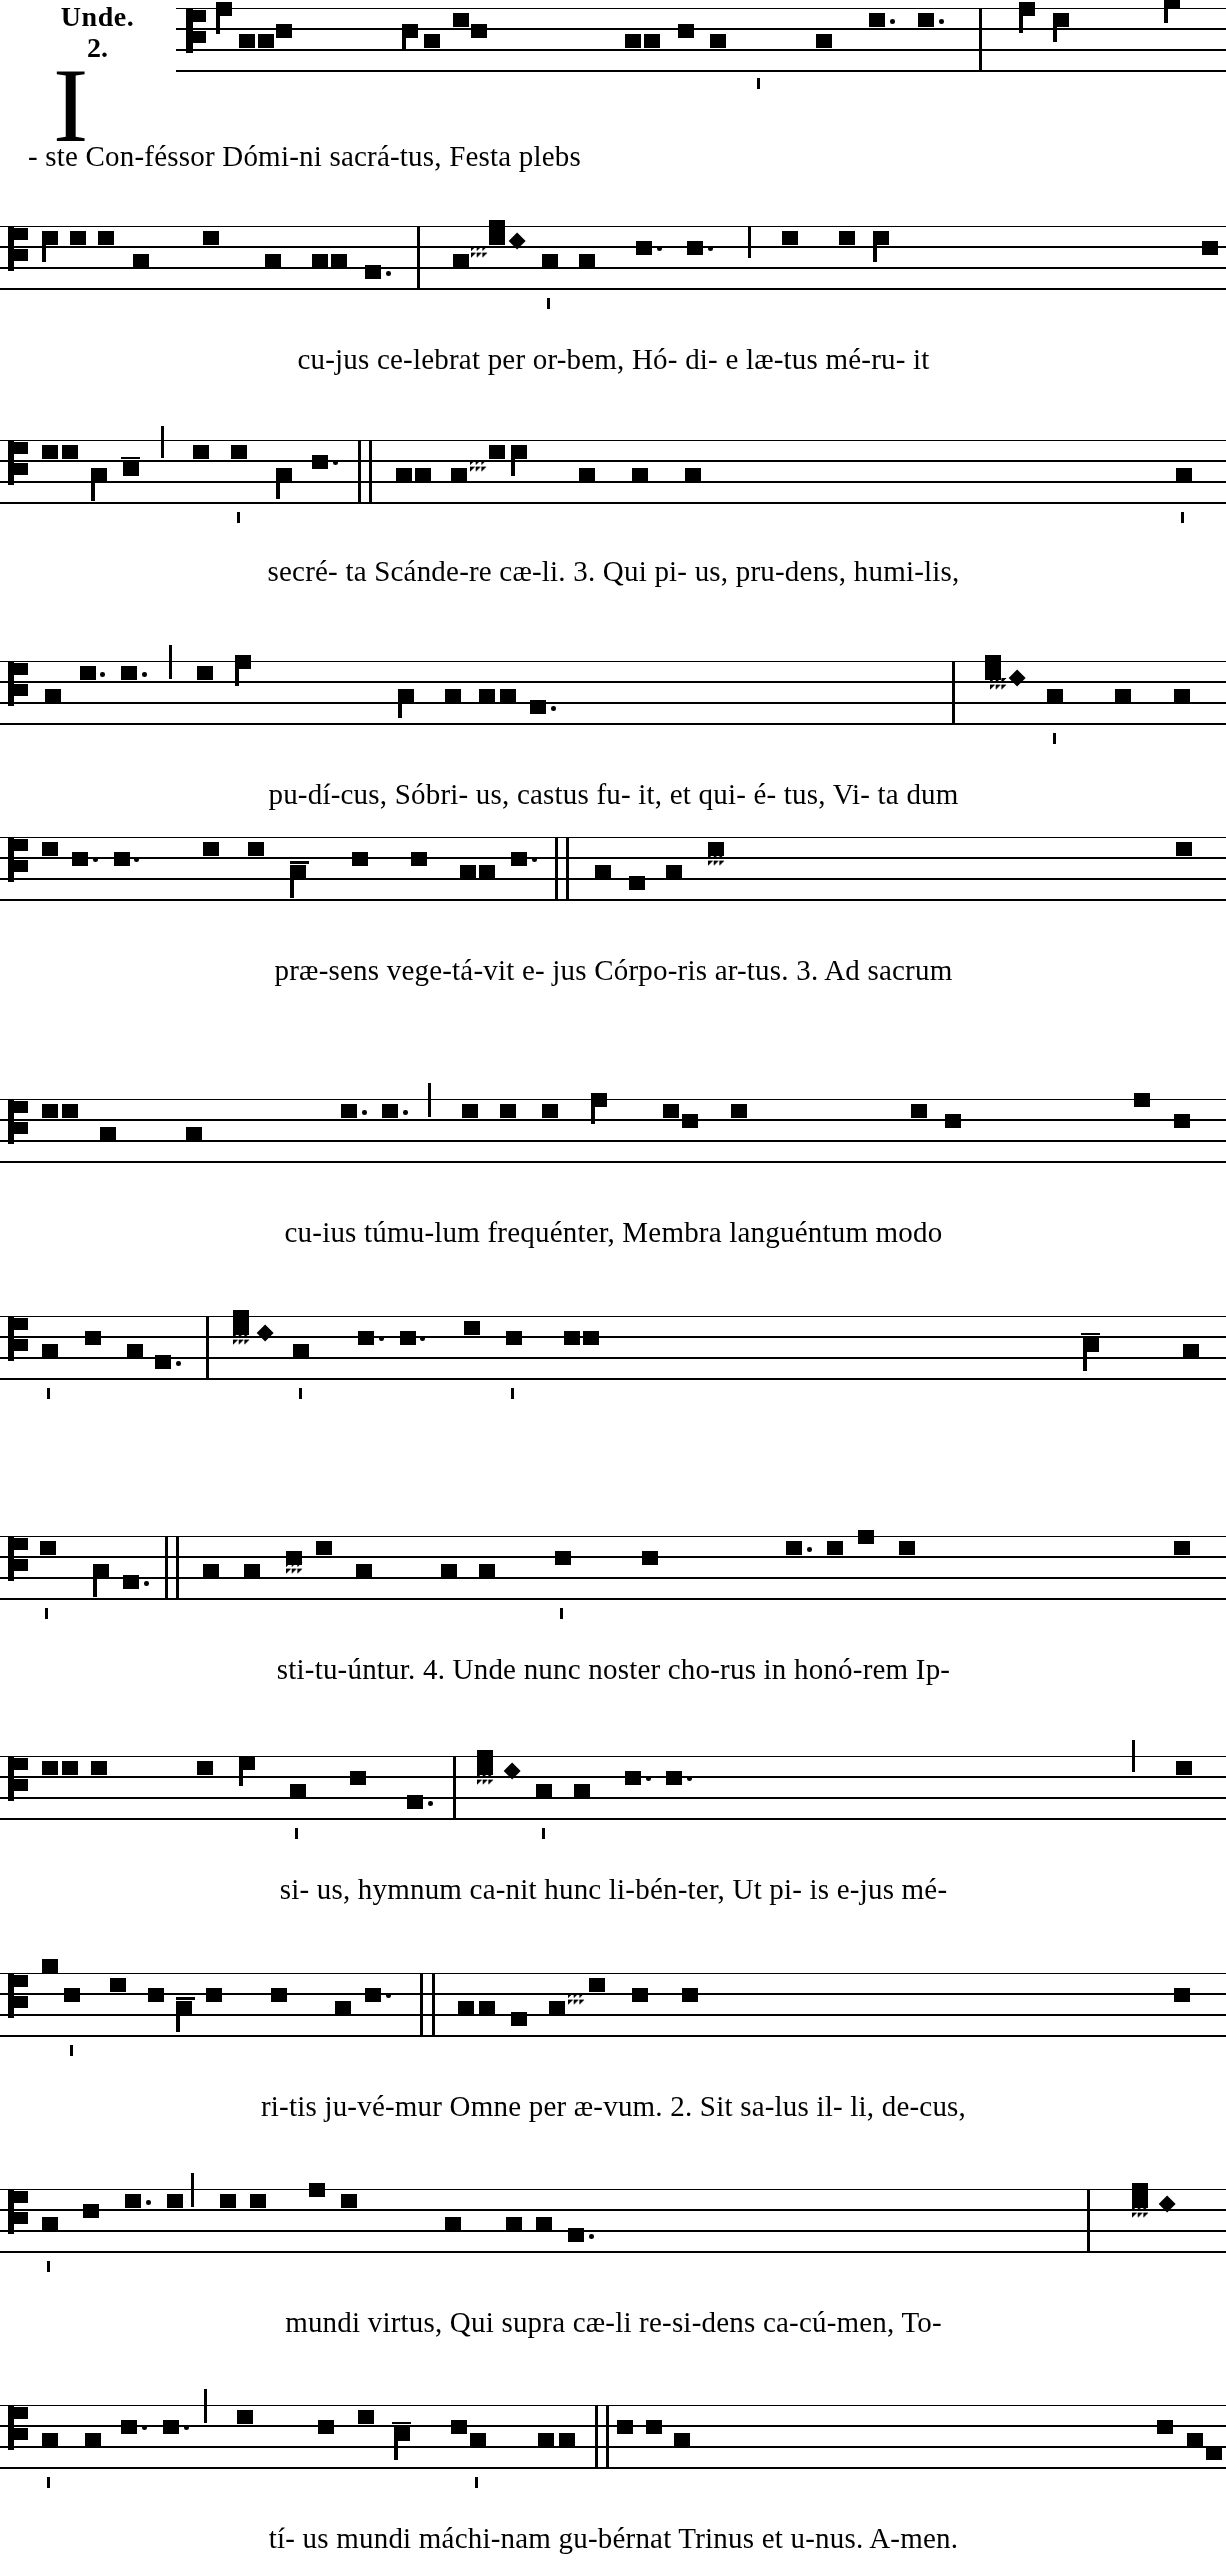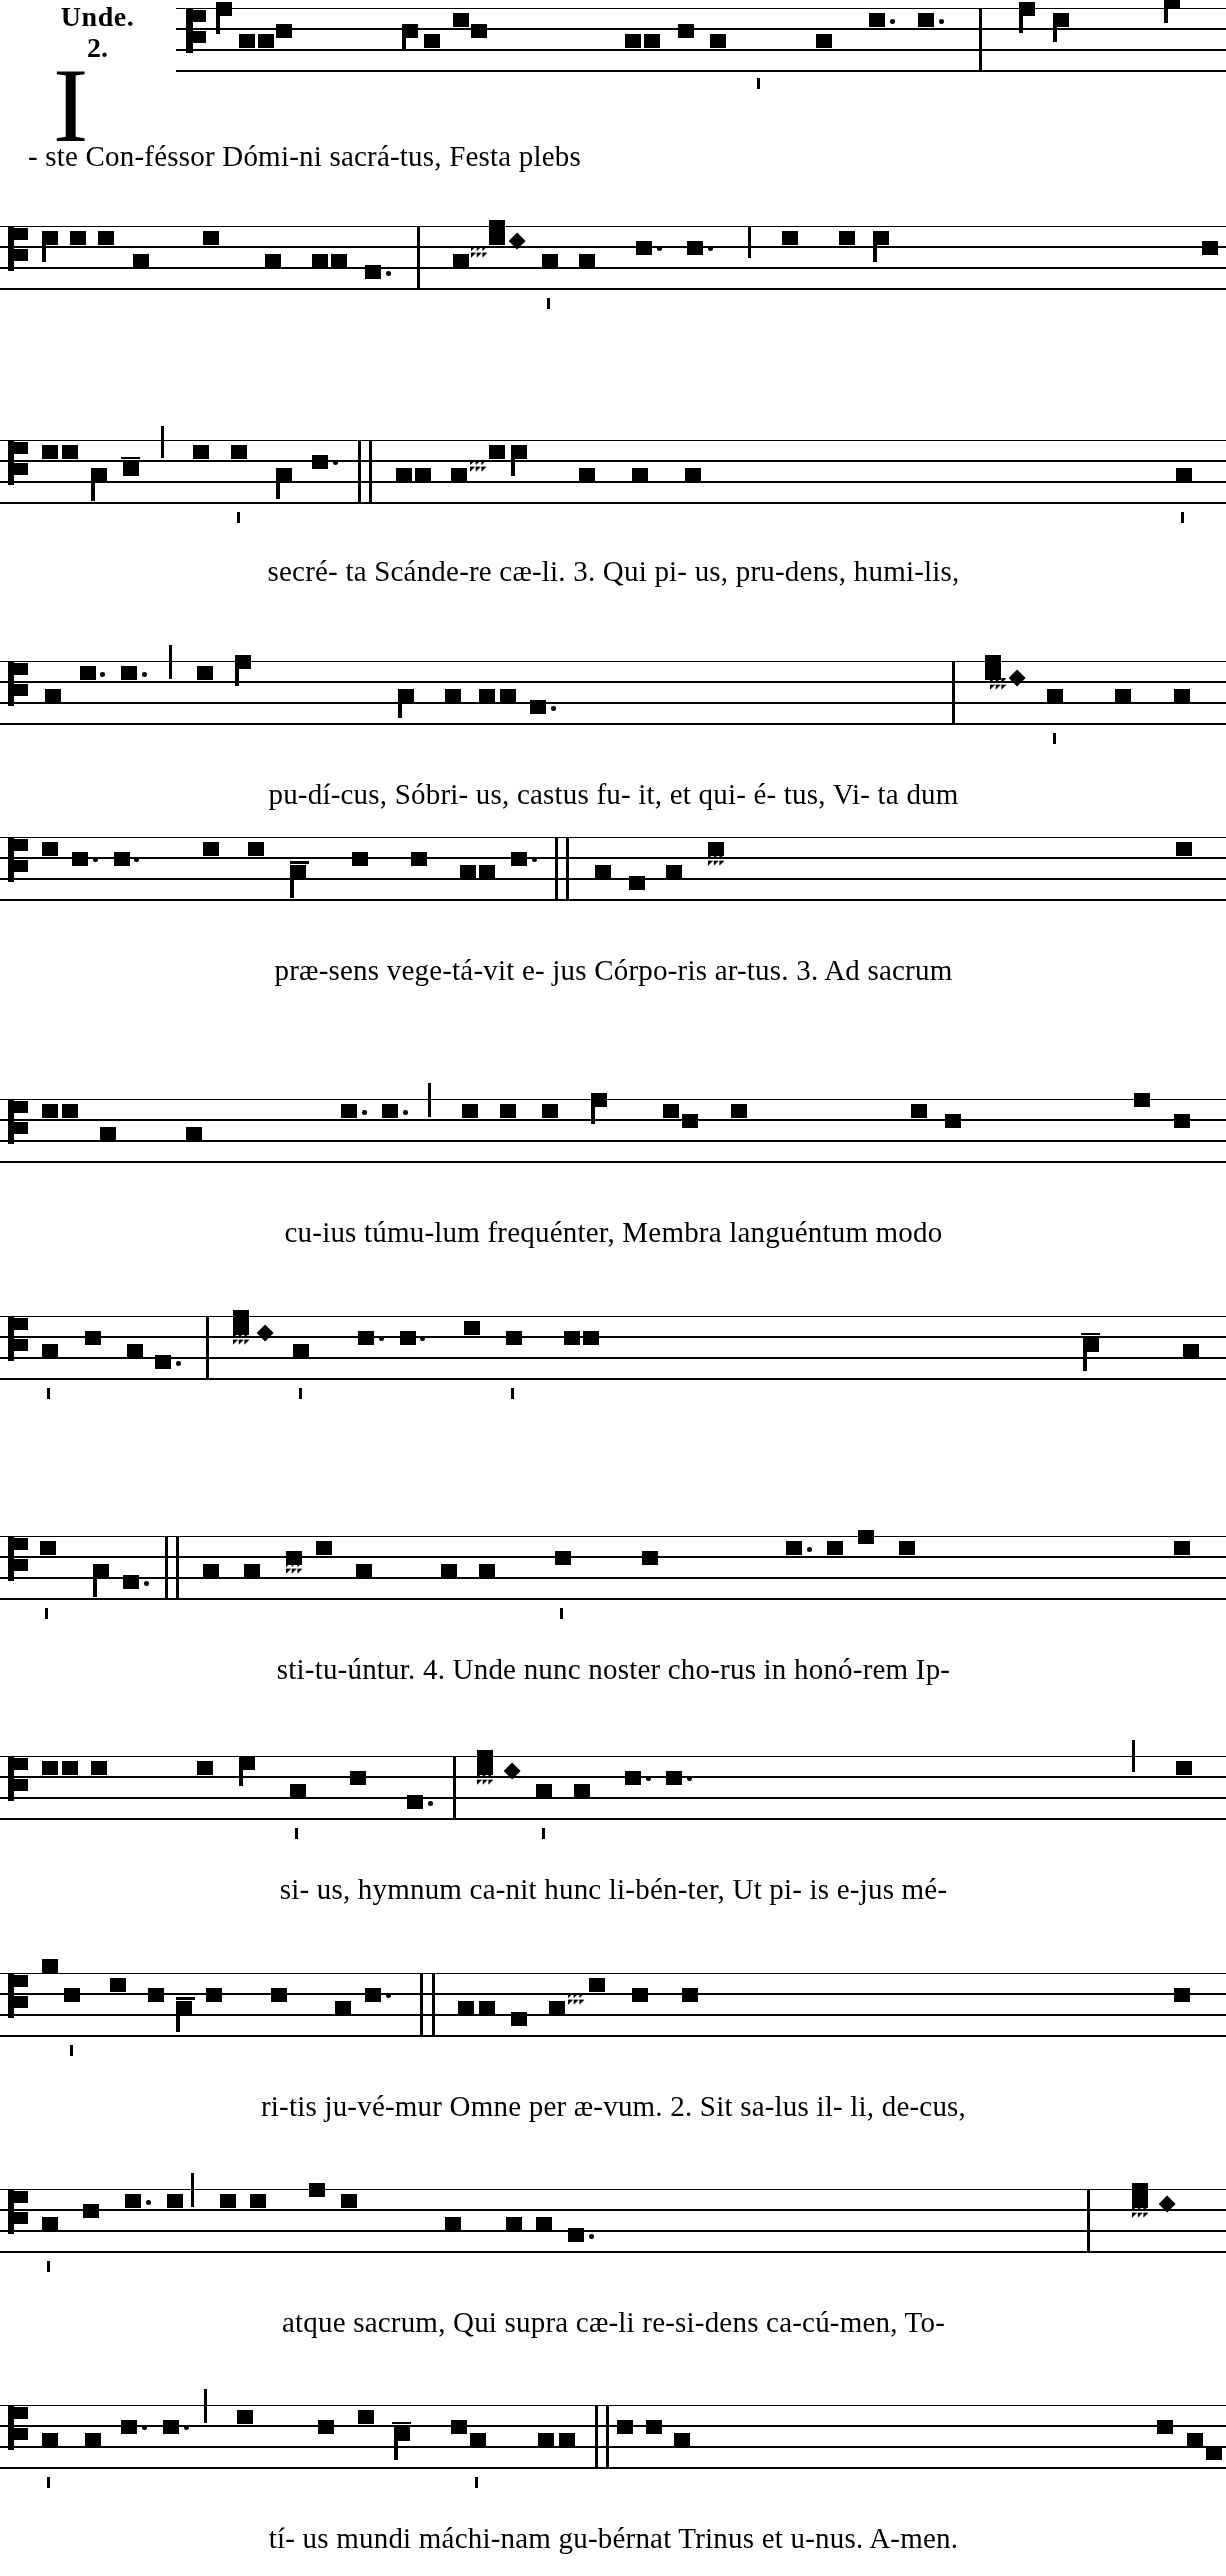--- a/index.html
+++ b/index.html
@@ -252,20 +252,21 @@
       <div class="dot" style="left:657px; top:28px;"></div>
       <div class="nq" style="left:687px; top:23px;"></div>
       <div class="dot" style="left:708px; top:28px;"></div>
       <div class="bar" style="left:748px; top:7.6px; height:32px;"></div>
       <div class="nq" style="left:782px; top:13.3px;"></div>
       <div class="nq" style="left:839px; top:13.3px;"></div>
       <div class="nq" style="left:873px; top:13.3px;"></div>
       <div class="stem" style="left:873px; top:21px; height:23px;"></div>
       <div class="nq" style="left:1202px; top:23px;"></div>
     </div>
+    <div class="lyrics c" style="top:125px;">cu-jus  ce-lebrat  per  or-bem,  Hó-      di- e  læ-tus  mé-ru- it</div>
   </div>
 
   <div class="system" style="top:432px;">
     <div class="staff">
       <div class="line l1"></div>
       <div class="line l2"></div>
       <div class="line l3"></div>
       <div class="line l4"></div>
 
       <div class="clef">
@@ -625,21 +626,21 @@
       <div class="nq" style="left:506px; top:36px;"></div>
       <div class="nq" style="left:536px; top:36px;"></div>
       <div class="nq" style="left:568px; top:47px;"></div>
       <div class="dot" style="left:589px; top:53px;"></div>
       <div class="bar" style="left:1087px; top:7.6px; height:64px;"></div>
       <div class="nq" style="left:1132px; top:13.3px;"></div>
       <div class="quil" style="left:1132px; top:24.6px;"></div>
       <div class="nq" style="left:1132px; top:1.9px;"></div>
       <div class="nd" style="left:1161px; top:17px;"></div>
     </div>
-    <div class="lyrics c" style="top:125px;">atque  sacrum,  Qui  supra  cæ-li  re-si-dens  ca-cú-men,  To-</div>
+    <div class="lyrics c" style="top:125px;">mundi  virtus,  Qui  supra  cæ-li  re-si-dens  ca-cú-men,  To-</div>
   </div>
 
   <div class="system" style="top:2397px;">
     <div class="staff">
       <div class="line l1"></div>
       <div class="line l2"></div>
       <div class="line l3"></div>
       <div class="line l4"></div>
 
       <div class="clef">

